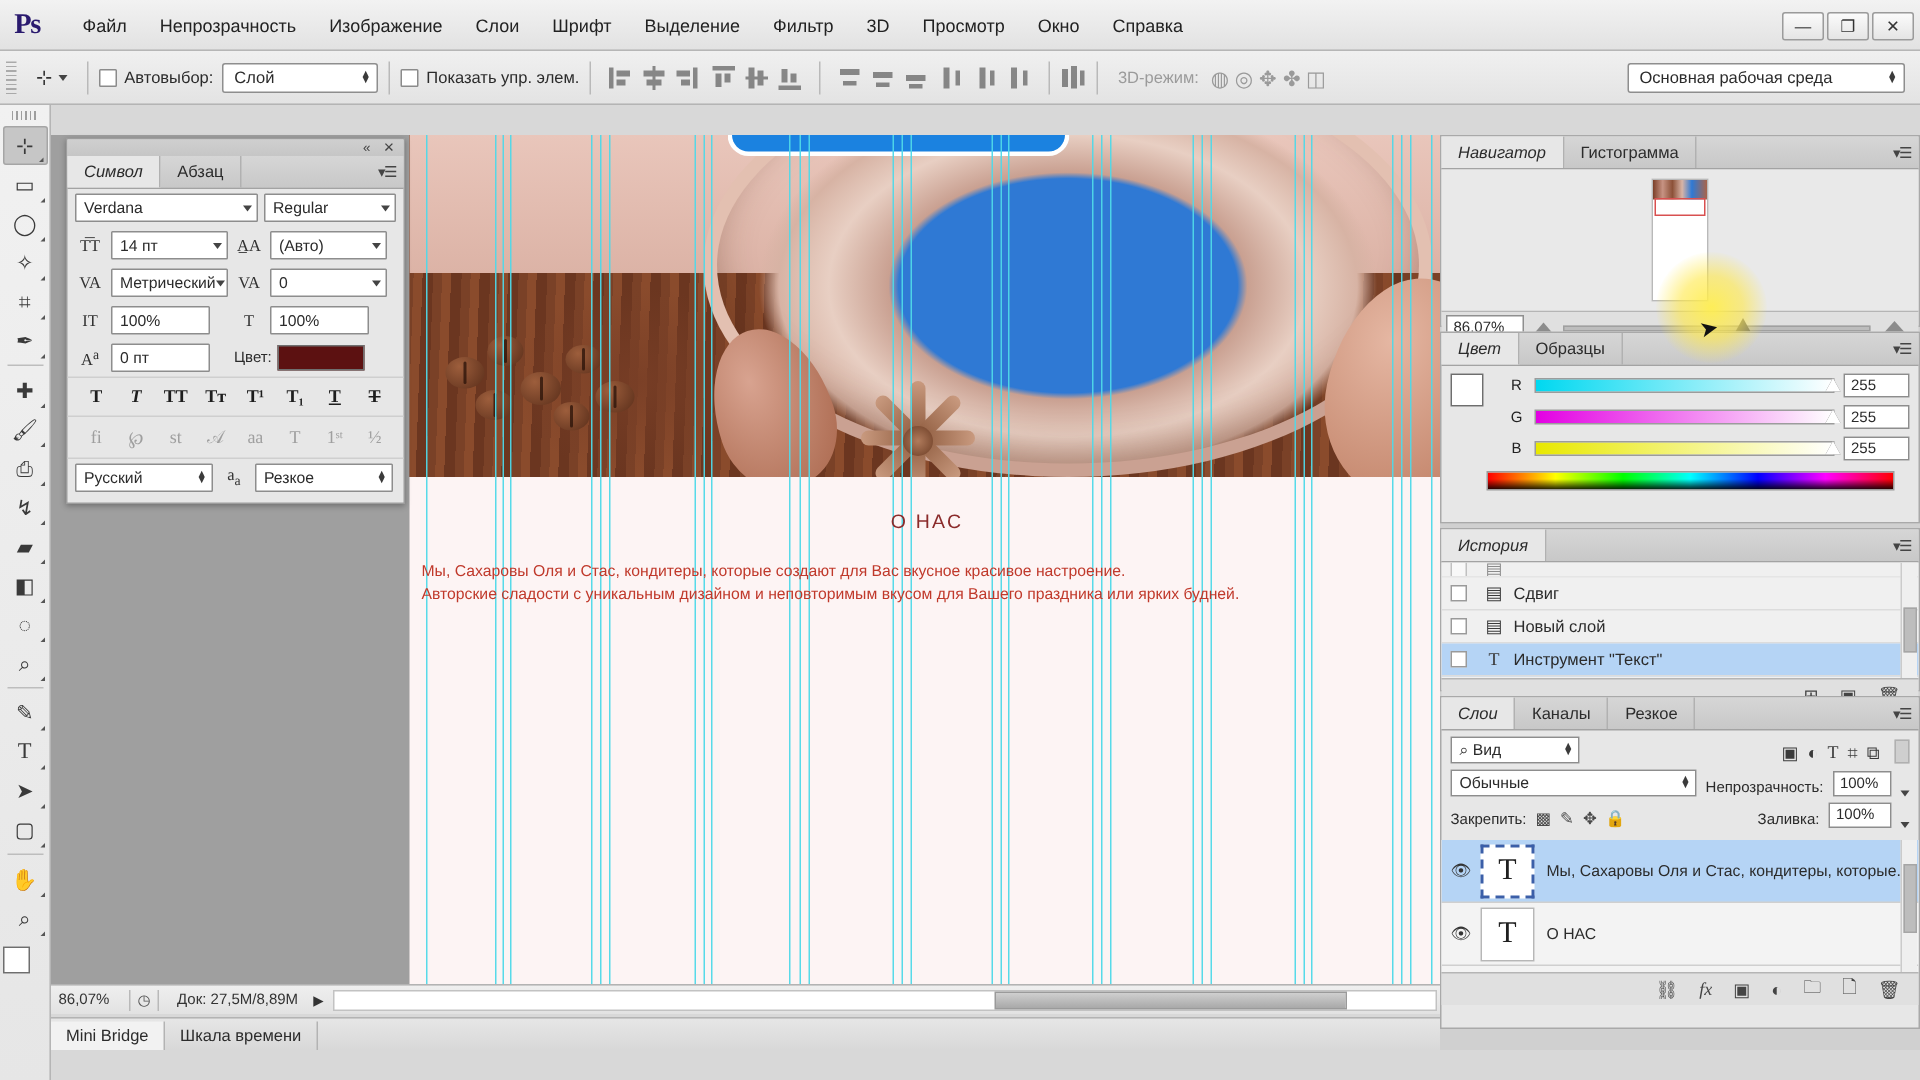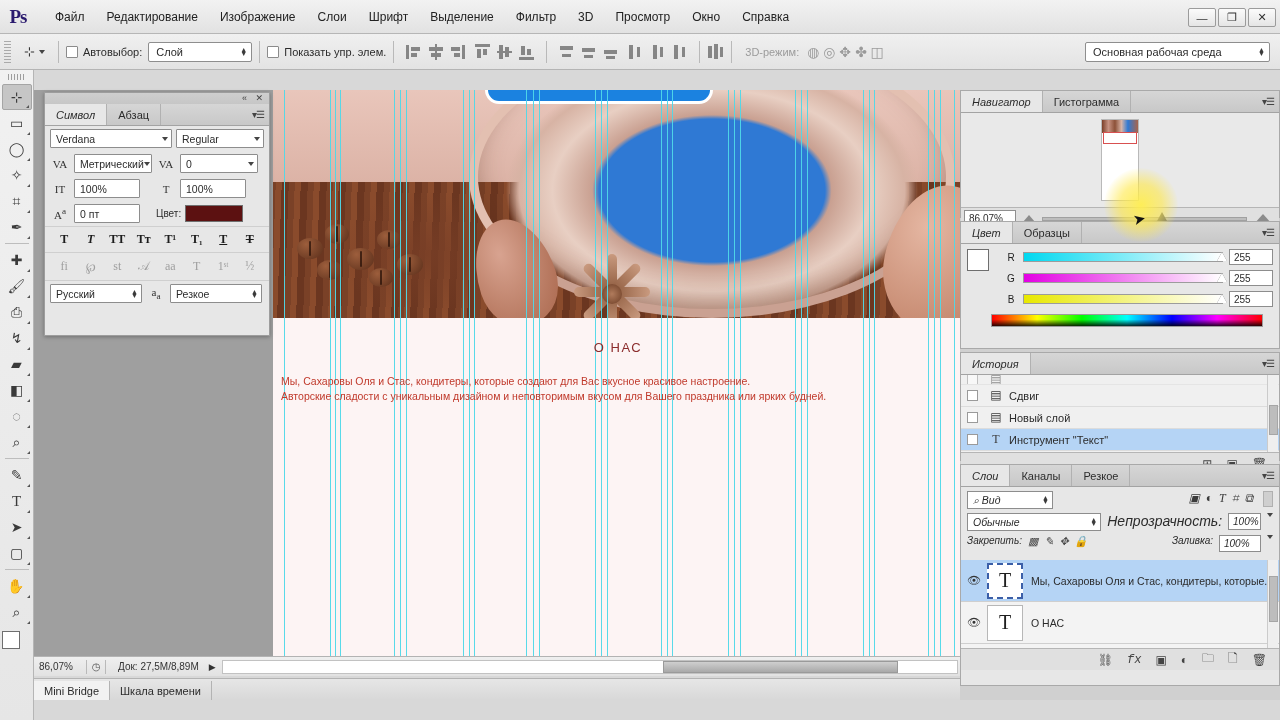--- a/index.html
+++ b/index.html
@@ -274,21 +274,21 @@
   .hist-row { height:22px; display:flex; align-items:center; border-bottom:1px solid #dcdcdc; font-size:11px; }
   .hist-row.sel { background:#b5d4f5; }
   .hist-chk { width:22px; display:flex; justify-content:center; }
   .hchk { width:11px;height:11px; border:1px solid #9a9a9a; background:#fff; }
   .hist-ico { width:26px; text-align:center; font-size:12px; color:#3a3a3a; }
   .hist-ico.doc { font-family:"Liberation Serif",serif; }
   .panel-footer { height:22px; background:#e0e0e0; border-top:1px solid #b5b5b5;
     display:flex; align-items:center; justify-content:flex-end; gap:14px; padding-right:12px; font-size:12px; color:#444; }
 
   .lay-ctrl { padding:4px 6px; }
-  .lay-row { display:flex; align-items:flex-start; gap:6px; margin-bottom:4px;font-style:italic; }
+  .lay-row { display:flex; align-items:flex-end; gap:6px; margin-bottom:4px; }
   .lay-filter { width:86px; height:18px; border:1px solid #8d8d8d; background:#fff; display:flex;
     align-items:center; justify-content:space-between; padding:0 3px 0 5px; font-size:10.5px; }
   .lay-type-ico { font-size:12px; color:#3b3b3b; }
   .blend { width:176px; height:18px; border:1px solid #8d8d8d; background:#fff; display:flex;
     align-items:center; justify-content:space-between; padding:0 3px 0 5px; font-size:10.5px; }
   .opa-box { width:42px; height:17px; border:1px solid #8d8d8d; background:#fff; font-size:10px;
     display:flex; align-items:center; padding-left:4px; }
   .lock-ico { font-size:11px; color:#4a4a4a; }
   .layer-row { height:42px; display:flex; align-items:center; border-bottom:1px solid #cfcfcf; background:#f3f3f3; }
   .layer-row.sel { background:#b5d4f5; }
@@ -302,21 +302,21 @@
 </style>
 </head>
 <body>
 
 <div class="app">
 
   <div class="menubar">
     <div class="ps-logo">Ps</div>
     <div class="menu-items">
       <div class="menu-item">Файл</div>
-      <div class="menu-item">Редактирование</div>
+      <div class="menu-item">Непрозрачность</div>
       <div class="menu-item">Изображение</div>
       <div class="menu-item">Слои</div>
       <div class="menu-item">Шрифт</div>
       <div class="menu-item">Выделение</div>
       <div class="menu-item">Фильтр</div>
       <div class="menu-item">3D</div>
       <div class="menu-item">Просмотр</div>
       <div class="menu-item">Окно</div>
       <div class="menu-item">Справка</div>
     </div>
@@ -628,20 +628,32 @@
       <div class="cfield" style="width:122px">
         <span>Verdana</span>
         <span class="caret-dn"></span>
       </div>
       <div class="cfield" style="width:88px">
         <span>Regular</span>
         <span class="caret-dn"></span>
       </div>
     </div>
 
+    <div class="crow">
+      <span class="cicon">T͞T</span>
+      <div class="cfield" style="width:78px">
+        <span>14 пт</span>
+        <span class="caret-dn"></span>
+      </div>
+      <span class="cicon">A̲A</span>
+      <div class="cfield" style="width:78px">
+        <span>(Авто)</span>
+        <span class="caret-dn"></span>
+      </div>
+    </div>
 
     <div class="crow">
       <span class="cicon">VA</span>
       <div class="cfield" style="width:78px">
         <span>Метрический</span>
         <span class="caret-dn"></span>
       </div>
       <span class="cicon">VA</span>
       <div class="cfield" style="width:78px">
         <span>0</span>
@@ -831,21 +843,21 @@
           <span class="lay-type-ico" style="font-family:'Liberation Serif',serif">T</span>
           <span class="lay-type-ico">⌗</span>
           <span class="lay-type-ico">⧉</span>
           <span style="width:10px;height:16px;background:#cfcfcf;border:1px solid #b0b0b0;margin-left:4px"></span>
         </div>
         <div class="lay-row">
           <div class="blend">
             <span>Обычные</span>
             <span class="stepper">▲<br>▼</span>
           </div>
-          <span style="font-size:14px">Непрозрачность:</span>
+          <span style="font-size:10px">Непрозрачность:</span>
           <div class="opa-box">100%</div>
           <span class="caret-dn"></span>
         </div>
         <div class="lay-row">
           <span style="font-size:10px">Закрепить:</span>
           <span class="lock-ico">▩</span>
           <span class="lock-ico">✎</span>
           <span class="lock-ico">✥</span>
           <span class="lock-ico">🔒</span>
           <span style="flex:1"></span>
@@ -864,21 +876,21 @@
           <span class="eye">👁</span>
           <span class="lthumb" style="border:1px solid #b7b7b7">T</span>
           <span class="lname">О НАС</span>
         </div>
         <div class="scroll-v" style="top:0;bottom:0">
           <div class="thumb" style="top:16px;height:46px"></div>
         </div>
       </div>
       <div class="panel-footer">
         <span>⛓</span>
-        <span style="font-style:italic;font-family:Liberation Mono, monospace">fx</span>
+        <span style="font-style:italic;font-family:Liberation Serif, serif">fx</span>
         <span>▣</span>
         <span>◐</span>
         <span>🗀</span>
         <span>🗋</span>
         <span>🗑</span>
       </div>
     </div>
   </div>
 
   <div class="cursor-glow"></div>

